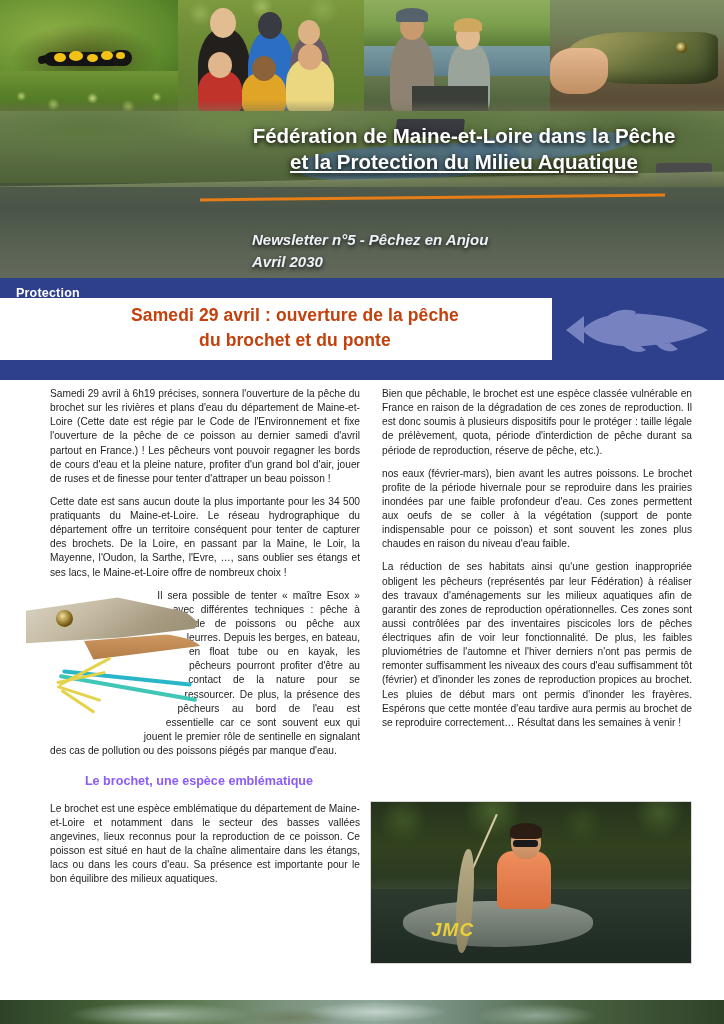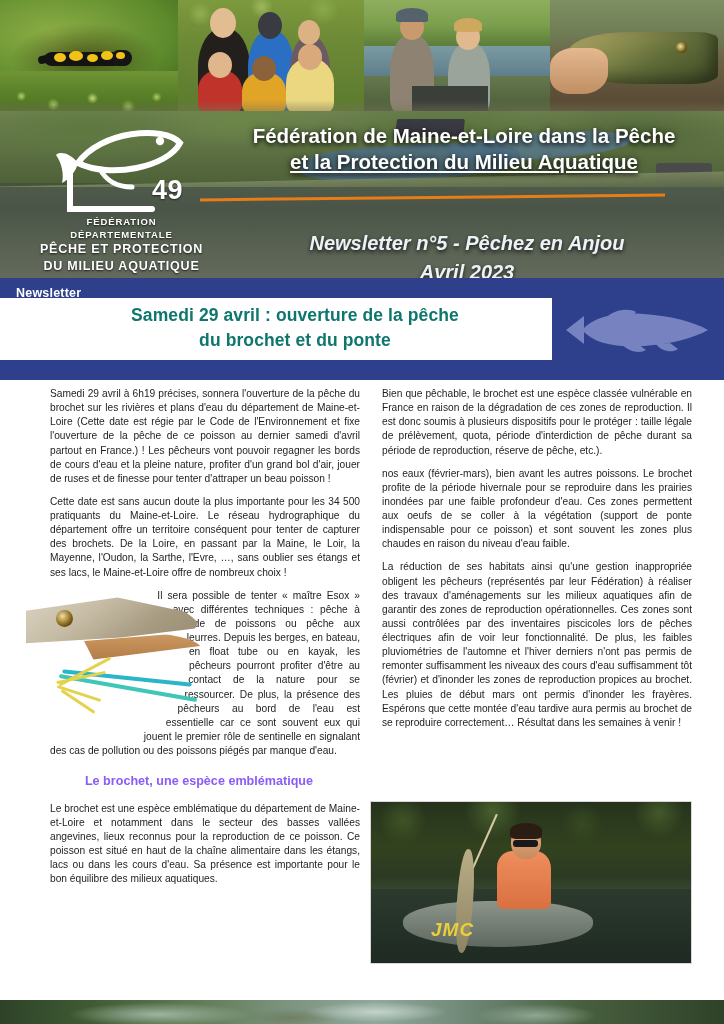--- a/index.html
+++ b/index.html
@@ -80,31 +80,31 @@
   .logo .ltxt{position:absolute;left:0;top:99px;width:175px;text-align:center;line-height:1.32;
       text-shadow:0 1px 2px rgba(0,0,0,.75);}
   .logo .l1{font-size:9.5px;font-weight:600;letter-spacing:.9px;}
   .logo .l2{font-size:12.5px;font-weight:600;letter-spacing:.8px;}
   .logo .l3{font-size:12.5px;font-weight:600;letter-spacing:.8px;}
 
   .mh-title{position:absolute;left:214px;top:14px;width:500px;color:#fff;text-align:center;
       font-size:20.5px;font-weight:700;line-height:1.05;
       text-shadow:0 2px 4px rgba(0,0,0,.75), 0 0 8px rgba(0,0,0,.45);}
   .mh-title .t2{display:block;margin-top:4px;text-decoration:underline;}
-  .mh-news{position:absolute;right:42px;top:118px;width:430px;text-align:center;color:#eef2f8;
-      font-style:italic;font-weight:700;font-size:20px;line-height:1.45;
+  .mh-news{position:absolute;right:42px;top:118px;width:430px;text-align:left;color:#eef2f8;
+      font-style:italic;font-weight:700;font-size:15px;line-height:1.45;
       text-shadow:0 2px 4px rgba(0,0,0,.8);}
 
   
   .band{position:absolute;left:0;top:278px;width:724px;height:100px;background:#2e3f8c;}
   .tab{position:absolute;left:0;top:280px;width:122px;height:26px;background:#2e3f8c;
       border-radius:0 13px 13px 0;color:#fff;font-size:12.5px;font-weight:700;
       display:flex;align-items:center;padding-left:16px;box-sizing:border-box;letter-spacing:.2px;}
   .headbox{position:absolute;left:0;top:298px;width:552px;height:62px;background:#fff;}
-  .headline{position:absolute;left:60px;top:303px;width:470px;text-align:center;color:#0f766e;
+  .headline{position:absolute;left:60px;top:303px;width:470px;text-align:center;color:#c2410c;
       font-size:17.5px;font-weight:700;line-height:1.45;letter-spacing:.1px;}
   .pikesil{position:absolute;left:560px;top:300px;width:152px;height:56px;}
 
   
   .col{position:absolute;top:387px;font-size:10.2px;line-height:1.385;color:#1d1d1d;text-align:justify;}
   .colL{left:38px;width:322px;}
   .colR{left:370px;width:322px;}
   .col p{margin:0 0 9px 12px;}
   .subhead{text-align:center;color:#8b5cf6;font-weight:700;font-size:12.6px;margin:15px 0 11px 0;}
 
@@ -211,50 +211,35 @@
   <div class="masthead">
     <div class="mh-land"></div>
     <div class="mh-pond2"></div>
     <div class="mh-pond"></div>
     <div class="mh-roof"></div>
     <div class="mh-roof2"></div>
     <div class="mh-bank"></div>
     <div class="mh-water"></div>
     <div class="mh-orange"></div>
 
-    <div class="logo">
-      <svg width="150" height="100" viewBox="0 0 150 100">
-        <path d="M30 46 C52 14, 116 8, 132 26 C120 50, 62 62, 30 46 Z" fill="none" stroke="#ffffff" stroke-width="6" stroke-linecap="round"></path>
-        <circle cx="112" cy="24" r="4.2" fill="#ffffff"></circle>
-        <path d="M30 46 C22 36, 12 34, 8 38 C14 46, 16 58, 14 66 C22 62, 28 54, 30 46 Z" fill="#ffffff"></path>
-        <path d="M22 44 L22 92 L104 92" fill="none" stroke="#ffffff" stroke-width="6" stroke-linecap="round"></path>
-        <path d="M52 52 C58 64, 70 70, 84 70" fill="none" stroke="#ffffff" stroke-width="5" stroke-linecap="round"></path>
-      </svg>
-      <div class="l49">49</div>
-      <div class="ltxt">
-        <div class="l1">FÉDÉRATION DÉPARTEMENTALE</div>
-        <div class="l2">PÊCHE ET PROTECTION</div>
-        <div class="l3">DU MILIEU AQUATIQUE</div>
-      </div>
-    </div>
 
     <div class="mh-title">
       <span>Fédération de Maine-et-Loire dans la Pêche</span>
       <span class="t2">et la Protection du Milieu Aquatique</span>
     </div>
 
     <div class="mh-news">
       <div>Newsletter n°5 - Pêchez en Anjou</div>
-      <div>Avril 2023</div>
+      <div>Avril 2030</div>
     </div>
   </div>
 
   <div class="band"></div>
   <div class="tab">
-    <span>Newsletter</span>
+    <span>Protection</span>
   </div>
   <div class="headbox"></div>
   <div class="headline">
     <div>Samedi 29 avril : ouverture de la pêche</div>
     <div>du brochet et du ponte</div>
   </div>
   <svg class="pikesil" viewBox="0 0 152 56">
     <path d="M6 30 L24 16 L24 44 Z" fill="#7683c0"></path>
     <path d="M22 30 C34 16, 58 12, 84 14 C112 16, 134 22, 148 30 C134 38, 112 44, 84 46 C58 48, 34 44, 22 30 Z" fill="#7683c0"></path>
     <path d="M48 16 C56 9, 70 8, 76 12 L70 18 Z" fill="#7683c0"></path>

